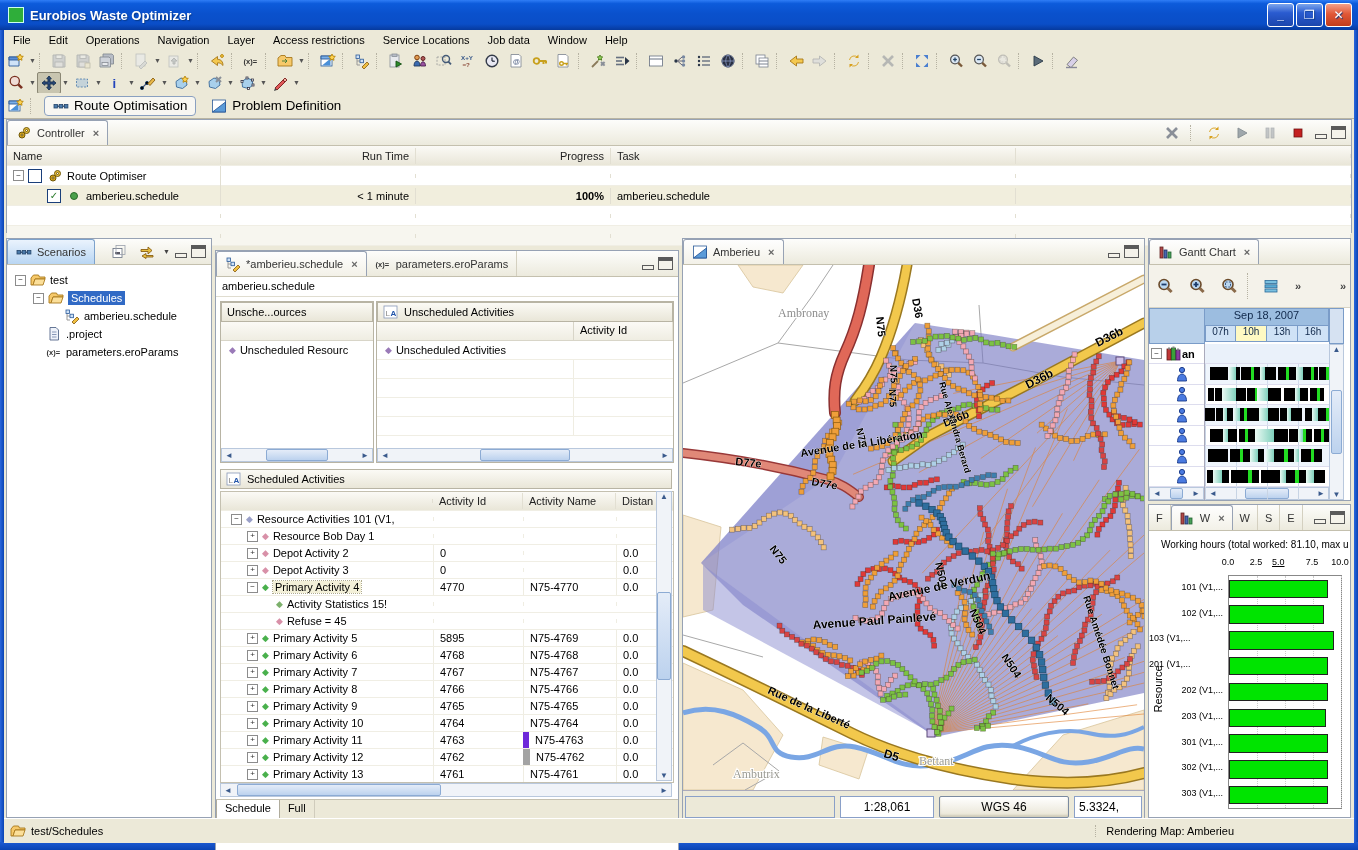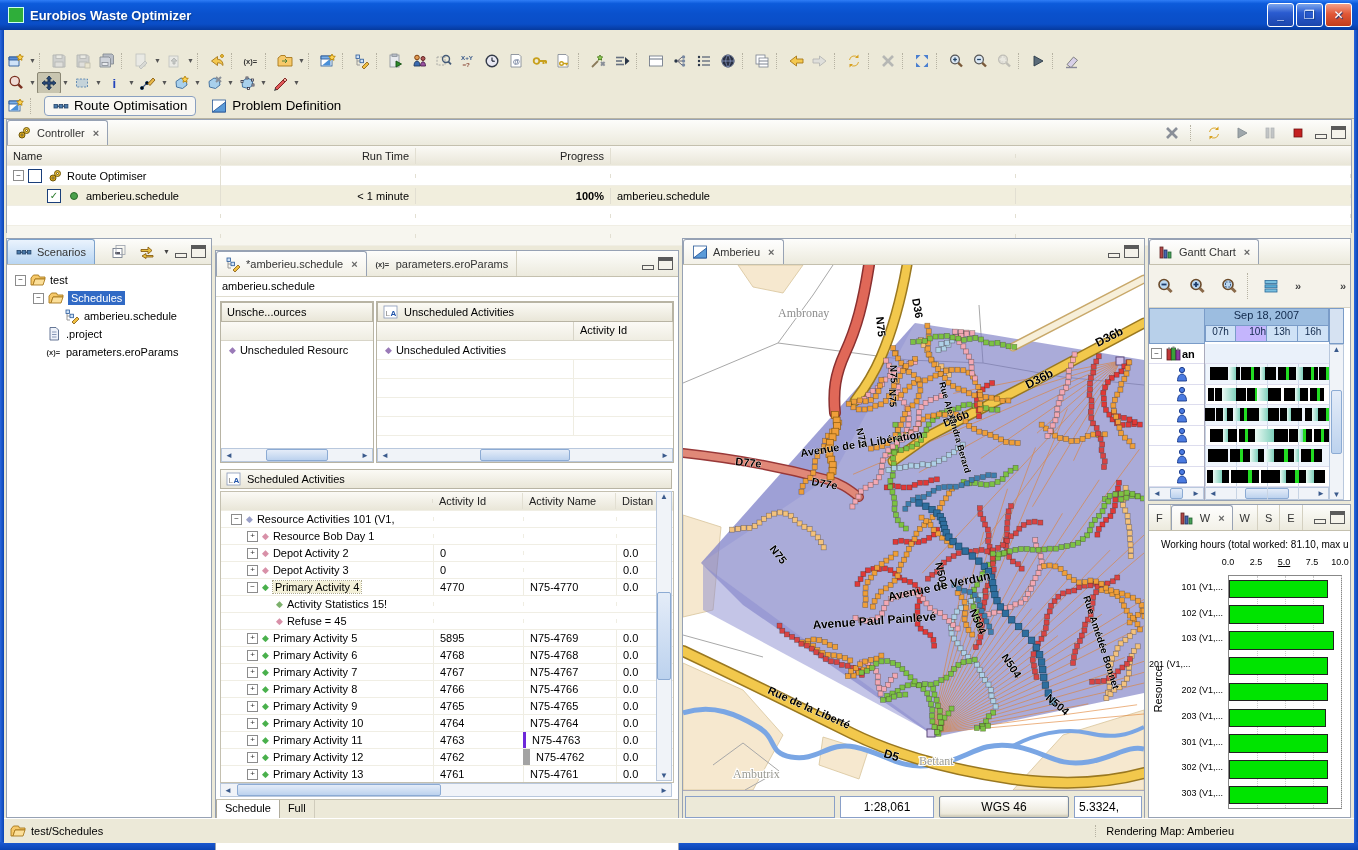--- a/index.html
+++ b/index.html
@@ -82,20 +82,32 @@
     <div class="winbtns">
       <div class="wbtn">_</div>
       <div class="wbtn">❐</div>
       <div class="wbtn close">✕</div>
     </div>
   </div>
   <div class="frame l"></div>
   <div class="frame r"></div>
   <div class="frame b"></div>
 
+  <div class="menubar">
+      <span class="menu-item">File</span>
+      <span class="menu-item">Edit</span>
+      <span class="menu-item">Operations</span>
+      <span class="menu-item">Navigation</span>
+      <span class="menu-item">Layer</span>
+      <span class="menu-item">Access restrictions</span>
+      <span class="menu-item">Service Locations</span>
+      <span class="menu-item">Job data</span>
+      <span class="menu-item">Window</span>
+      <span class="menu-item">Help</span>
+    </div>
   <div class="tbar tb1">
       <span class="tbtn">
         <svg class="icon16" width="16" height="16" viewBox="0 0 16 16">
           <path d="M1 4h10v9H1z" fill="#cfe2f7" stroke="#2a5a9a" stroke-width="0.9"></path>
           <path d="M1 4h10v3H1z" fill="#5b8ed6" stroke="#2a5a9a" stroke-width="0.9"></path>
           <path d="M12 1l1 2.1 2.3.3-1.7 1.6.4 2.3-2-1.1-2 1.1.4-2.3L8.7 3.4l2.3-.3z" fill="#ffd24d" stroke="#b8860b" stroke-width="0.9"></path>
         </svg>
       </span>
       <span class="tdrop">▼</span>
       <span class="tsep"></span>
@@ -518,20 +530,21 @@
           </span>
         <span class="mm min"></span>
         <span class="mm max"></span>
       </div>
     </div>
     <div id="ctl-table">
         <div class="row thead" style="grid-template-columns:214px 195px 195px 405px 1fr;height:19px;">
           <div class="cell">Name</div>
           <div class="cell" style="text-align:right;">Run Time</div>
           <div class="cell" style="text-align:right;">Progress</div>
+          <div class="cell">Task</div>
           <div class="cell"></div>
         </div>
         <div class="row" style="grid-template-columns:214px 195px 195px 405px 1fr;height:19px;">
           <div class="cell" style="display:flex;align-items:center;padding-left:6px;">
             <span class="expander">−</span>
             <span class="chk"></span>
             <svg class="icon16" width="16" height="16" viewBox="0 0 16 16">
               <circle cx="6" cy="10" r="3" fill="#d8a820" stroke="#705808" stroke-width="1"></circle>
               <circle cx="6" cy="10" r="1" fill="#fff" stroke="#705808" stroke-width="1"></circle>
               <circle cx="10.5" cy="5.5" r="3" fill="#e8c040" stroke="#705808" stroke-width="1"></circle>
@@ -888,21 +901,21 @@
             <div class="cell" style="border-right:none;border-left:1px solid #efede2;">N75-4764</div>
             <div class="cell" style="border-right:none;border-left:1px solid #efede2;">0.0</div>
           </div>
           <div class="row" style="grid-template-columns:212px 90px 93px 42px;height:16px;">
             <div class="cell" style="display:flex;align-items:center;padding-left:26px;border-right:none;">
               <span class="expander">+</span>
               <span class="diam" style="color:#49b04c;">◆</span>
               <span>Primary Activity 11</span>
             </div>
             <div class="cell" style="border-right:none;border-left:1px solid #efede2;">4763</div>
-            <div class="cell" style="border-right:none;border-left:3px solid #6d28d9;">N75-4763</div>
+            <div class="cell" style="border-right:none;border-left:6px solid #6d28d9;">N75-4763</div>
             <div class="cell" style="border-right:none;border-left:1px solid #efede2;">0.0</div>
           </div>
           <div class="row" style="grid-template-columns:212px 90px 93px 42px;height:16px;">
             <div class="cell" style="display:flex;align-items:center;padding-left:26px;border-right:none;">
               <span class="expander">+</span>
               <span class="diam" style="color:#49b04c;">◆</span>
               <span>Primary Activity 12</span>
             </div>
             <div class="cell" style="border-right:none;border-left:1px solid #efede2;">4762</div>
             <div class="cell" style="border-right:none;border-left:7px solid #a3a3a3;">N75-4762</div>
@@ -2180,21 +2193,21 @@
       <span style="margin-left:8px;color:#444;font-weight:bold;">»</span>
       <span style="margin-left:auto;margin-right:4px;color:#444;font-weight:bold;">»</span>
     </div>
     <div id="gantt-grid" style="position:relative;">
         <div style="display:grid;grid-template-columns:56px 124px 15px;">
           <div style="background:#b8d0ea;border:1px solid #7a9cc8;height:34px;"></div>
           <div>
             <div style="background:#9cbde0;border:1px solid #7a9cc8;border-left:none;height:16px;text-align:center;color:#10284a;font-size:11px;">Sep 18, 2007</div>
             <div style="display:grid;grid-template-columns:repeat(4,1fr);height:16px;">
               <div style="background:#cfe2f6;border:1px solid #7a9cc8;border-left:1px solid #7a9cc8;border-top:none;text-align:center;color:#10284a;font-size:10px;">07h</div>
-              <div style="background:#c4b5fd;border:1px solid #7a9cc8;border-left:none;border-top:none;text-align:right;color:#10284a;font-size:10px;">10h</div>
+              <div style="background:#fef9c3;border:1px solid #7a9cc8;border-left:none;border-top:none;text-align:center;color:#10284a;font-size:10px;">10h</div>
               <div style="background:#cfe2f6;border:1px solid #7a9cc8;border-left:none;border-top:none;text-align:center;color:#10284a;font-size:10px;">13h</div>
               <div style="background:#cfe2f6;border:1px solid #7a9cc8;border-left:none;border-top:none;text-align:center;color:#10284a;font-size:10px;">16h</div>
             </div>
           </div>
           <div style="background:#d6e2f2;border:1px solid #7a9cc8;"></div>
           <div style="border-right:1px solid #aab;">
             <div style="display:flex;align-items:center;height:19px;border-bottom:1px solid #dde;">
               <span class="expander" style="margin-left:2px;">−</span>
               <svg class="icon16" width="16" height="16" viewBox="0 0 16 16">
                 <rect x="1" y="3" width="4" height="11" fill="#c03838" stroke="#601818" stroke-width="0.8"></rect>
@@ -2433,41 +2446,41 @@
         </div>
         <div class="minmax">
           <span class="mm min"></span>
           <span class="mm max"></span>
         </div>
       </div>
     <div id="wh-chart" style="position:relative;height:286px;background:#fff;">
         <div style="position:absolute;left:12px;top:8px;width:188px;white-space:nowrap;overflow:hidden;font-size:10px;">Working hours (total worked: 81.10, max unever</div>
         <div style="position:absolute;left:67px;top:26px;width:24px;text-align:center;font-size:9px;">0.0</div>
         <div style="position:absolute;left:95px;top:26px;width:24px;text-align:center;font-size:9px;">2.5</div>
-        <div style="position:absolute;left:123px;top:26px;width:24px;text-align:center;font-size:9px;text-decoration:underline;">5.0</div>
+        <div style="position:absolute;left:123px;top:26px;width:24px;font-size:9px;text-decoration:underline;">5.0</div>
         <div style="position:absolute;left:151px;top:26px;width:24px;text-align:center;font-size:9px;">7.5</div>
         <div style="position:absolute;left:179px;top:26px;width:24px;text-align:center;font-size:9px;">10.0</div>
         <div style="position:absolute;left:79px;top:44px;width:112px;height:232px;border:1px solid #888;background:#fff;">
           <div style="position:absolute;left:28px;top:0;bottom:0;border-left:1px dotted #ccc;"></div>
           <div style="position:absolute;left:56px;top:0;bottom:0;border-left:1px dotted #ccc;"></div>
           <div style="position:absolute;left:84px;top:0;bottom:0;border-left:1px dotted #ccc;"></div>
           <div style="position:absolute;left:112px;top:0;bottom:0;border-left:1px dotted #ccc;"></div>
           <div style="position:absolute;left:0;top:3.6px;width:98.6px;height:18.6px;background:#00e400;border:1px solid #222;box-sizing:border-box;"></div>
           <div style="position:absolute;left:0;top:29.4px;width:95.2px;height:18.6px;background:#00e400;border:1px solid #222;box-sizing:border-box;"></div>
           <div style="position:absolute;left:0;top:55.2px;width:105.3px;height:18.6px;background:#00e400;border:1px solid #222;box-sizing:border-box;"></div>
           <div style="position:absolute;left:0;top:80.9px;width:98.6px;height:18.6px;background:#00e400;border:1px solid #222;box-sizing:border-box;"></div>
           <div style="position:absolute;left:0;top:106.7px;width:98.6px;height:18.6px;background:#00e400;border:1px solid #222;box-sizing:border-box;"></div>
           <div style="position:absolute;left:0;top:132.5px;width:97.4px;height:18.6px;background:#00e400;border:1px solid #222;box-sizing:border-box;"></div>
           <div style="position:absolute;left:0;top:158.3px;width:98.6px;height:18.6px;background:#00e400;border:1px solid #222;box-sizing:border-box;"></div>
           <div style="position:absolute;left:0;top:184.1px;width:98.6px;height:18.6px;background:#00e400;border:1px solid #222;box-sizing:border-box;"></div>
           <div style="position:absolute;left:0;top:209.8px;width:98.6px;height:18.6px;background:#00e400;border:1px solid #222;box-sizing:border-box;"></div>
         </div>
         <div style="position:absolute;left:0;top:50.9px;width:74px;text-align:right;font-size:9px;white-space:nowrap;overflow:hidden;">101 (V1,...</div>
         <div style="position:absolute;left:0;top:76.7px;width:74px;text-align:right;font-size:9px;white-space:nowrap;overflow:hidden;">102 (V1,...</div>
-        <div style="position:absolute;left:0;top:102.4px;width:74px;text-align:right;font-size:9px;white-space:nowrap;overflow:hidden;">103 (V1,...</div>
+        <div style="position:absolute;left:0;top:102.4px;width:74px;font-size:9px;white-space:nowrap;overflow:hidden;">103 (V1,...</div>
         <div style="position:absolute;left:0;top:128.2px;width:74px;font-size:9px;white-space:nowrap;overflow:hidden;">201 (V1,...</div>
         <div style="position:absolute;left:0;top:154.0px;width:74px;text-align:right;font-size:9px;white-space:nowrap;overflow:hidden;">202 (V1,...</div>
         <div style="position:absolute;left:0;top:179.8px;width:74px;text-align:right;font-size:9px;white-space:nowrap;overflow:hidden;">203 (V1,...</div>
         <div style="position:absolute;left:0;top:205.6px;width:74px;text-align:right;font-size:9px;white-space:nowrap;overflow:hidden;">301 (V1,...</div>
         <div style="position:absolute;left:0;top:231.3px;width:74px;text-align:right;font-size:9px;white-space:nowrap;overflow:hidden;">302 (V1,...</div>
         <div style="position:absolute;left:0;top:257.1px;width:74px;text-align:right;font-size:9px;white-space:nowrap;overflow:hidden;">303 (V1,...</div>
         <div style="position:absolute;left:-36px;top:152px;width:90px;text-align:center;transform:rotate(-90deg);font-size:11px;">Resource</div>
       </div>
   </div>
 

